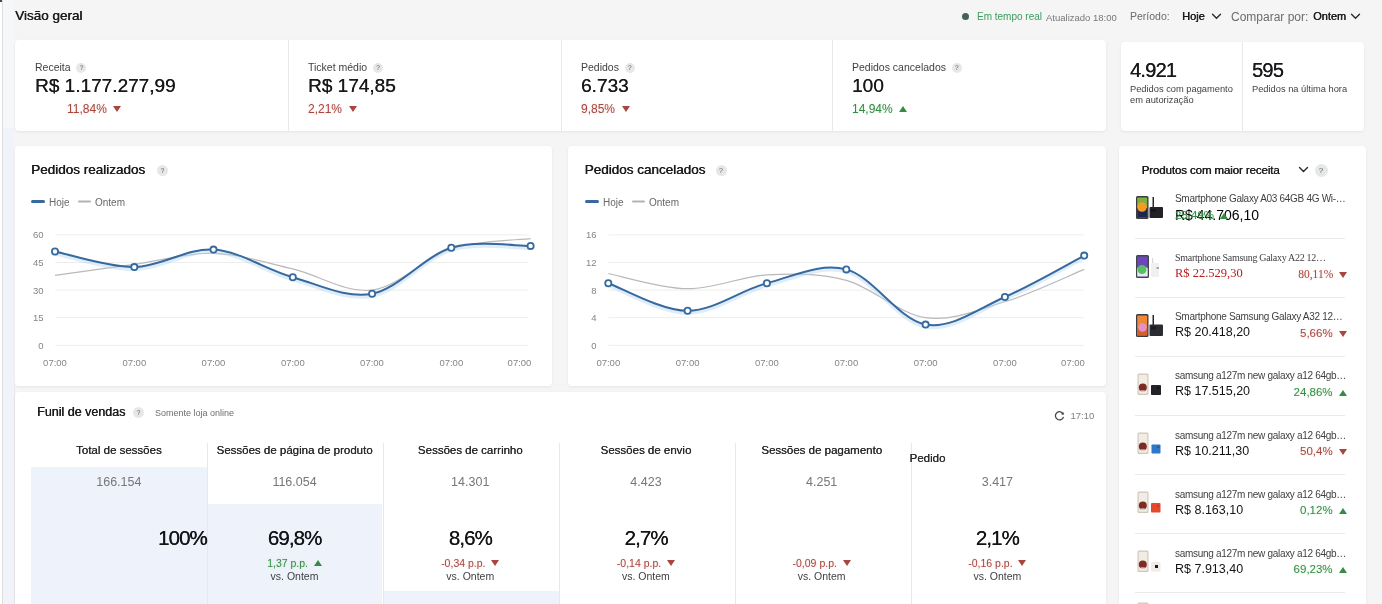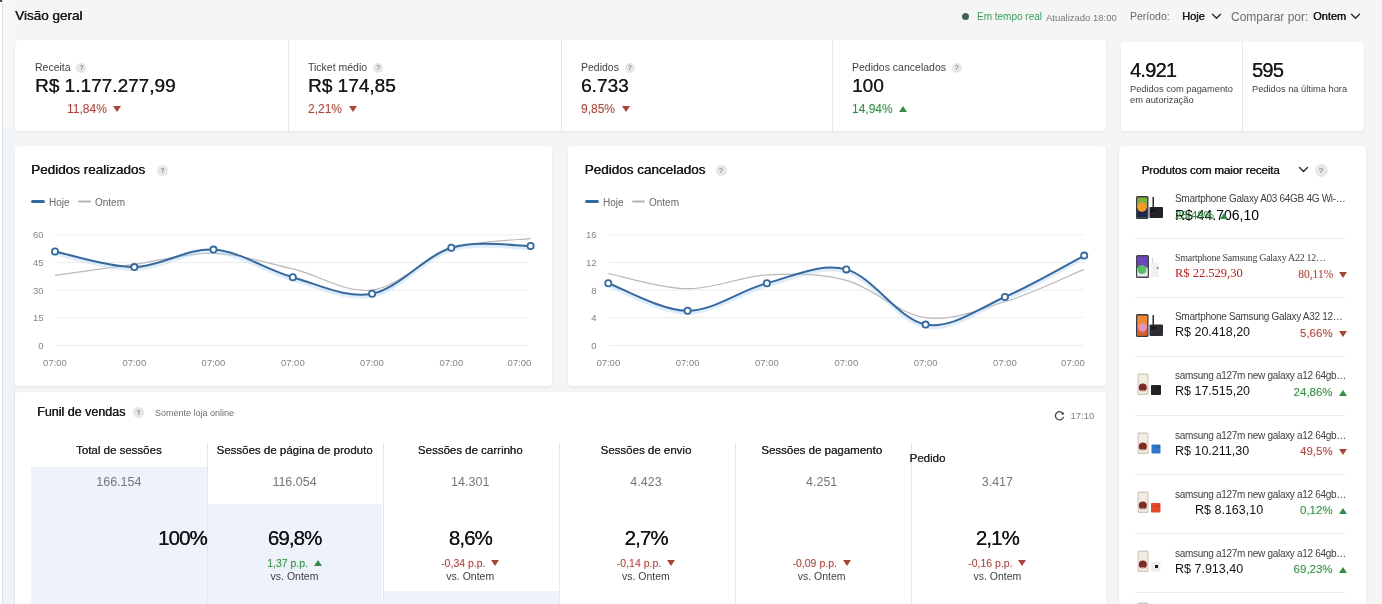--- a/index.html
+++ b/index.html
@@ -292,34 +292,34 @@
 <div class="abs" style="left:17px;top:0.5px;"><svg width="27" height="23" viewBox="0 0 27 23">
           <rect x="1.5" y="0.5" width="11" height="21.5" rx="1.5" fill="#cfc5ba"></rect>
           <rect x="2.6" y="1.8" width="8.8" height="19" rx="0.8" fill="#f1ece4"></rect>
           <circle cx="6.8" cy="14.5" r="4" fill="#7e2b23"></circle>
           <path d="M4.2 17.6 a4 4 0 0 0 5.2 0 z" fill="#f7f4ef"></path>
           <rect x="15.5" y="12.5" width="9" height="9" rx="0.8" fill="#3077c8"></rect>
           <rect x="21" y="14" width="2.5" height="2" fill="#215ea6"></rect>
         </svg></div>
 <div class="abs" style="left:56px;top:-2px;width:172px;overflow:hidden;white-space:nowrap;font-size:10px;letter-spacing:-0.03em;color:#3f3f42;">samsung a127m new galaxy a12 64gb…</div>
 <div class="abs" style="left:56px;top:12px;font-size:12.5px;color:#141417;">R$ 10.211,30</div>
-<div class="abs" style="left:56px;top:13.5px;width:172px;text-align:right;font-size:11.5px;"><span class="red">49,5%</span>&nbsp;&nbsp;<span class="tri-down" style="vertical-align:0px;border-left-width:4px;border-right-width:4px;border-top-width:6px;border-bottom-width:6px;"></span></div>
+<div class="abs" style="left:56px;top:13.5px;width:172px;text-align:right;font-size:11.5px;"><span class="red">50,4%</span>&nbsp;&nbsp;<span class="tri-down" style="vertical-align:0px;border-left-width:4px;border-right-width:4px;border-top-width:6px;border-bottom-width:6px;"></span></div>
 <div class="abs" style="left:16px;top:42.5px;width:210px;height:1px;background:#ebebec;"></div>
 </div>
 <div class="abs" style="left:0;top:345.2px;width:247px;height:59.15px;">
 <div class="abs" style="left:17px;top:0.5px;"><svg width="27" height="23" viewBox="0 0 27 23">
           <rect x="1.5" y="0.5" width="11" height="21.5" rx="1.5" fill="#cfc5ba"></rect>
           <rect x="2.6" y="1.8" width="8.8" height="19" rx="0.8" fill="#f1ece4"></rect>
           <circle cx="6.8" cy="14.5" r="4" fill="#7e2b23"></circle>
           <path d="M4.2 17.6 a4 4 0 0 0 5.2 0 z" fill="#f7f4ef"></path>
           <rect x="15" y="12" width="9.5" height="9.5" rx="0.8" fill="#e34a2d"></rect>
           <rect x="21" y="14" width="2.5" height="2" fill="#c93a20"></rect>
         </svg></div>
 <div class="abs" style="left:56px;top:-2px;width:172px;overflow:hidden;white-space:nowrap;font-size:10px;letter-spacing:-0.03em;color:#3f3f42;">samsung a127m new galaxy a12 64gb…</div>
-<div class="abs" style="left:56px;top:12px;font-size:12.5px;color:#141417;margin-left:20px;">R$ 8.163,10</div>
+<div class="abs" style="left:56px;top:12px;font-size:12.5px;color:#141417;">R$ 8.163,10</div>
 <div class="abs" style="left:56px;top:13.5px;width:172px;text-align:right;font-size:11.5px;"><span class="green">0,12%</span>&nbsp;&nbsp;<span class="tri-up" style="vertical-align:0px;border-left-width:4px;border-right-width:4px;border-top-width:6px;border-bottom-width:6px;"></span></div>
 <div class="abs" style="left:16px;top:42.5px;width:210px;height:1px;background:#ebebec;"></div>
 </div>
 <div class="abs" style="left:0;top:404.4px;width:247px;height:59.15px;">
 <div class="abs" style="left:17px;top:0.5px;"><svg width="27" height="23" viewBox="0 0 27 23">
           <rect x="1.5" y="0.5" width="11" height="21.5" rx="1.5" fill="#cfc5ba"></rect>
           <rect x="2.6" y="1.8" width="8.8" height="19" rx="0.8" fill="#f1ece4"></rect>
           <circle cx="6.8" cy="14.5" r="4" fill="#7e2b23"></circle>
           <path d="M4.2 17.6 a4 4 0 0 0 5.2 0 z" fill="#f7f4ef"></path>
           <rect x="15" y="12" width="9.5" height="9.5" rx="0.8" fill="#efece7"></rect>

